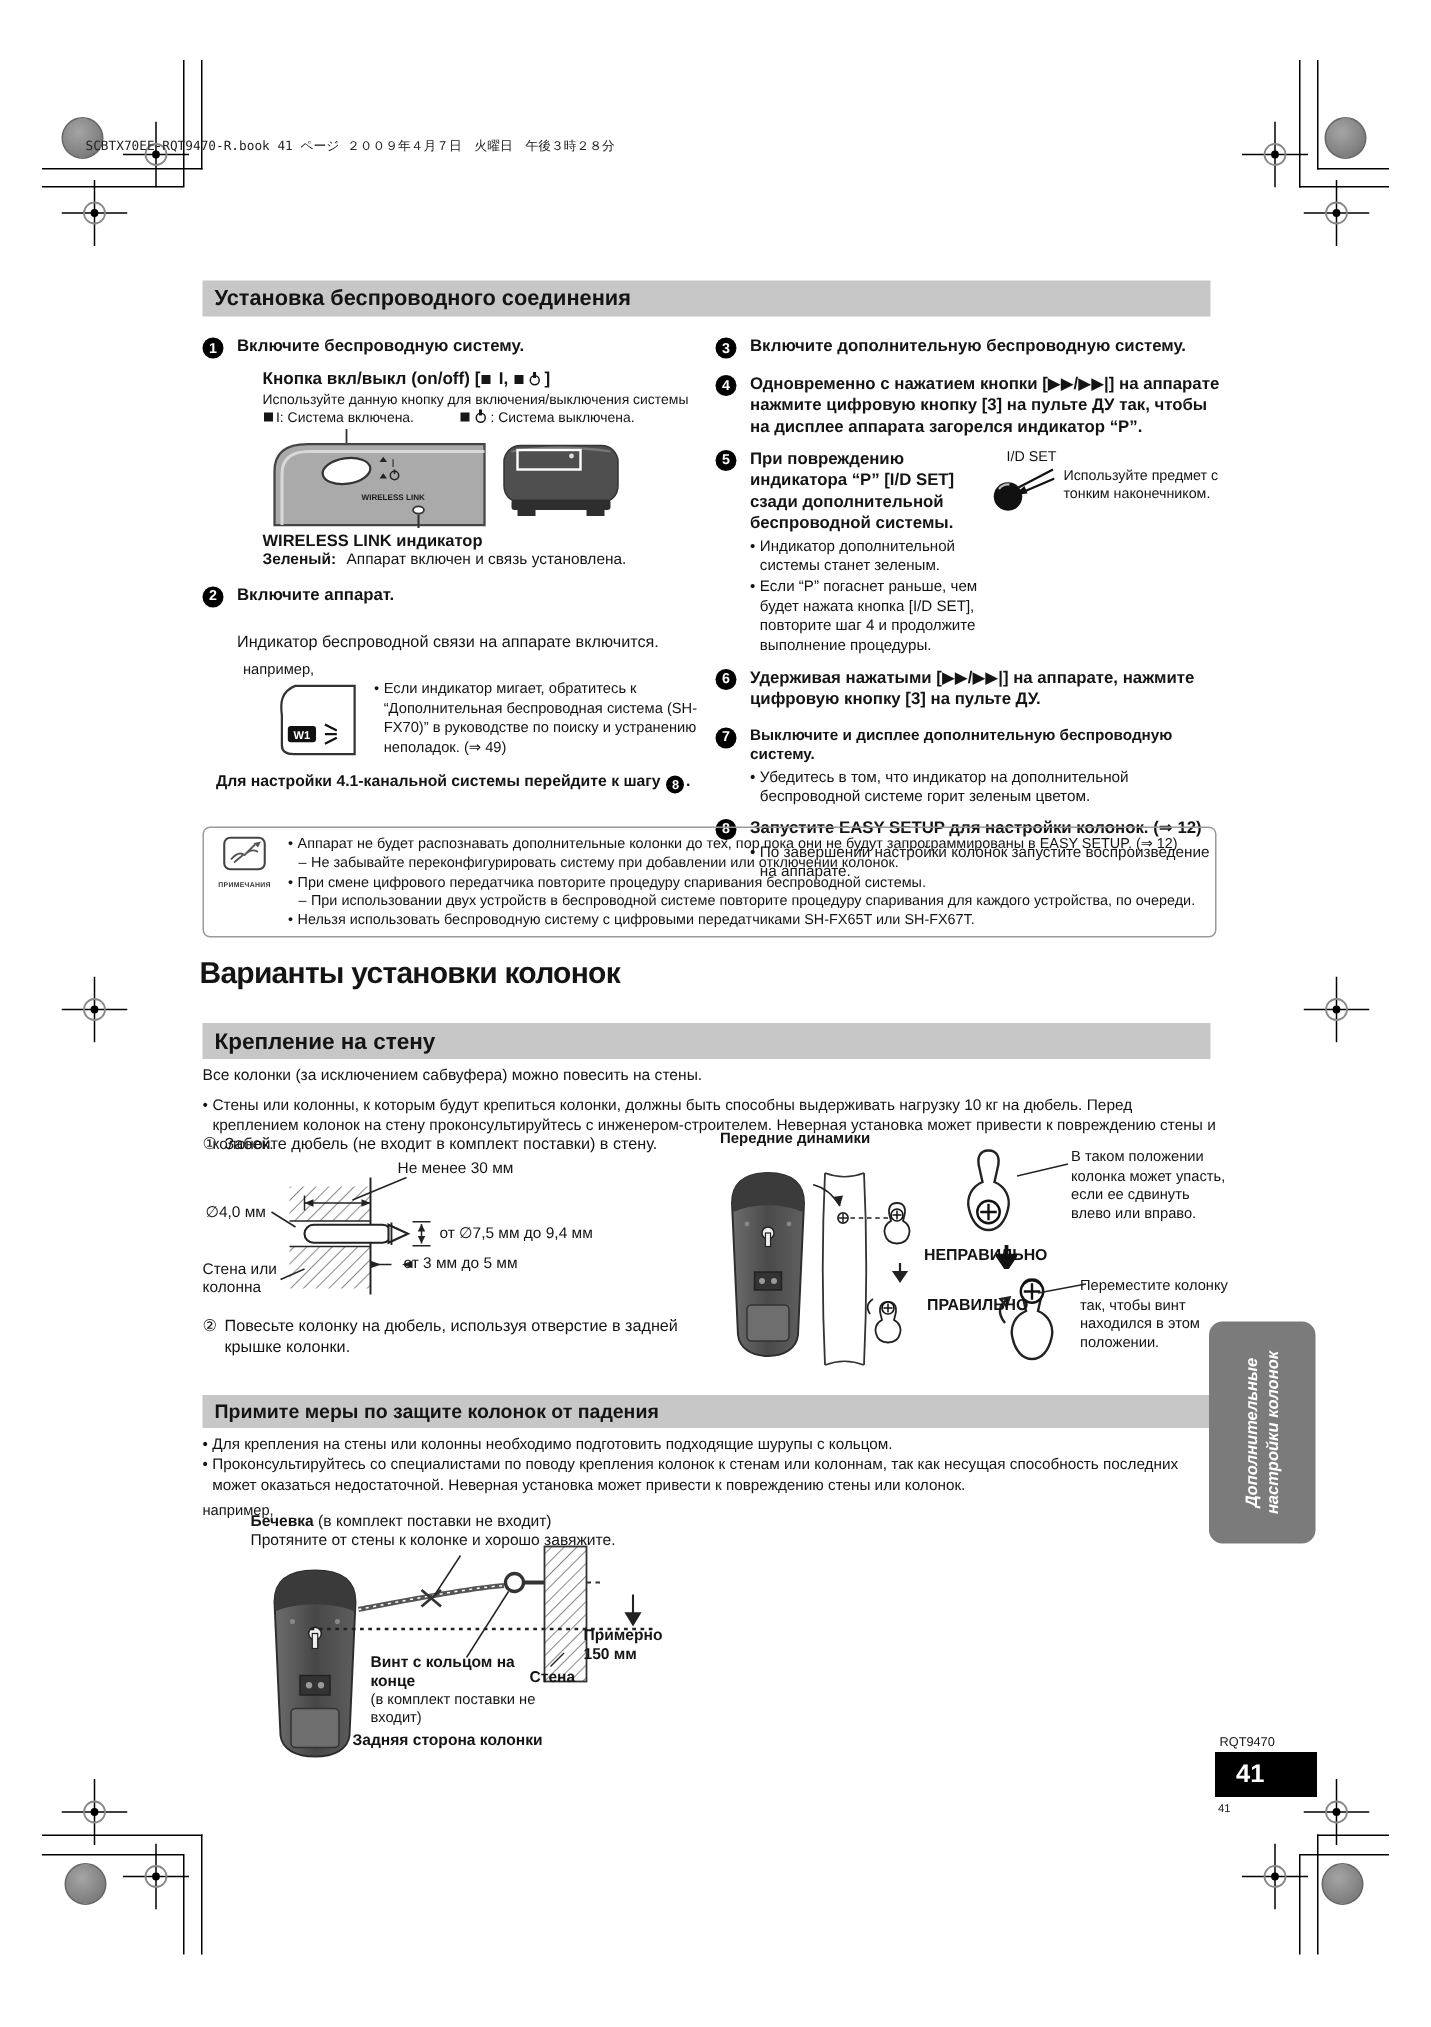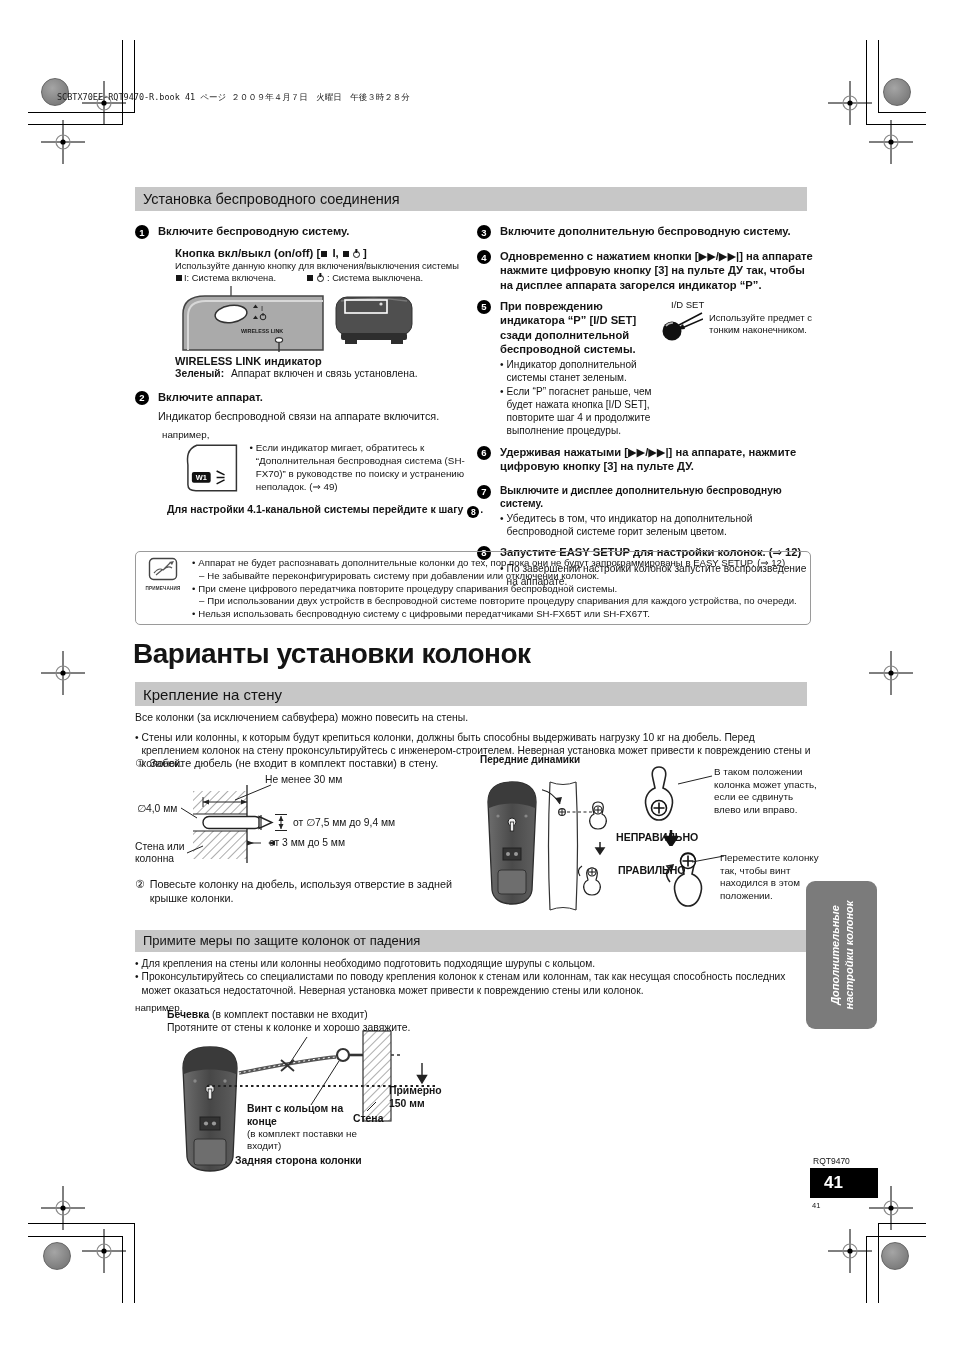--- a/index.html
+++ b/index.html
@@ -2,21 +2,21 @@
 <html><head>
 <meta charset="utf-8">
 <style>
 *{box-sizing:border-box;margin:0;padding:0}
 html,body{width:954px;height:1351px;overflow:hidden}
 body{position:relative;background:#fff;font-family:"Liberation Sans","DejaVu Sans",sans-serif;color:#141414}
 .b{font-weight:bold}
 
 .print-header{position:absolute;left:57px;top:92px;font-family:"DejaVu Sans Mono",monospace;font-size:8.5px;color:#222;white-space:nowrap}
 
-.bar{position:absolute;left:135px;width:672px;background:#c7c7c7;font-weight:normal;padding:4px 26px 3px 8px;line-height:1.15}
+.bar{position:absolute;left:135px;width:672px;background:#c7c7c7;font-weight:bold;padding:4px 26px 3px 8px;line-height:1.15}
 .bar1{top:187px;font-size:14.5px}
 .bar2{top:682px;font-size:15px}
 .bar3{top:930px;width:673px;font-size:13px}
 
 .col-left{position:absolute;left:135px;top:221px;width:340px;height:334px;font-size:10.5px}
 .col-right{position:absolute;left:477px;top:221px;width:340px;height:334px;font-size:10.5px}
 .step{display:flex;gap:9px;align-items:flex-start}
 .stepnum{flex:0 0 auto;width:14px;height:14px;border-radius:50%;background:#000;color:#fff;font-size:9.5px;font-weight:bold;display:inline-flex;align-items:center;justify-content:center;margin-top:1px}
 .steptitle{font-weight:bold;font-size:11.2px;line-height:1.28}
 .indent1{margin-left:40px}
@@ -25,25 +25,25 @@
 .pwr-icon{display:inline-block;width:7px;height:7px;border:1.3px solid #161616;border-radius:50%;position:relative;margin:0 3px 0 2px;top:1px}
 .pwr-icon::after{content:"";position:absolute;left:50%;top:-3px;width:1.3px;height:4px;background:#161616;transform:translateX(-50%)}
 .btn-desc{font-size:9.3px;margin-top:2px}
 .onoff-row{display:flex;gap:30px;font-size:9.3px;margin-top:2px}
 .fig-devices{position:relative;height:66px;margin-top:3px}
 .indicator-block{margin-top:3px}
 .ind-title{font-weight:bold;font-size:11px}
 .ind-row{display:flex;font-size:10.3px;line-height:1.25;margin-top:1px}
 .ind-label{font-weight:bold;width:56px;flex:0 0 auto}
 .ind-text{width:262px}
-.step2-text{margin-left:23px;font-size:10.8px;margin-top:5px}
+.step2-text{margin-left:23px;font-size:10.8px;margin-top:17px}
 .example{margin-left:27px;margin-top:7px;font-size:9.8px}
 .fig-w1-row{display:flex;margin-top:2px;margin-left:45px;gap:10px}
 .w1-bullet{width:228px;font-size:9.8px;line-height:1.32;display:flex;gap:3px}
-.goto-line{font-weight:bold;font-size:10.5px;margin-top:9px;margin-left:32px;white-space:nowrap}
+.goto-line{font-weight:bold;font-size:10.5px;margin-top:9px;margin-left:9px;white-space:nowrap}
 .inline8{display:inline-flex;width:12px;height:12px;font-size:8.5px;vertical-align:-2px;margin:0 1px}
 .mt10{margin-top:10px}.mt8{margin-top:8px}.mt6{margin-top:6px}
 .bl{display:flex;gap:3px;line-height:1.3;font-size:10.2px}
 .bl .bm{flex:0 0 auto}
 .sub{margin-left:23px;margin-top:2px}
 .s5{display:flex;margin-top:7px}
 .s5-left{width:180px}
 .s5-right{width:156px;padding-left:2px}
 .idset-label{font-size:9.5px;margin-left:12px}
 .idset-row{display:flex;gap:6px;margin-top:2px}
@@ -51,21 +51,21 @@
 .s7title{font-weight:bold;font-size:10.2px;line-height:1.3}
 
 .notebox{position:absolute;left:135px;top:551px;width:676px;height:74px;border:1px solid #9a9a9a;border-radius:5px;display:flex;padding:5px 8px 4px 6px;gap:8px}
 .note-icon-col{width:42px;flex:0 0 auto;text-align:center}
 .note-caption{font-size:4.6px;font-weight:bold;letter-spacing:.2px;color:#333;margin-top:1px}
 .note-items{flex:1;font-size:9.6px;line-height:1.33}
 .nrow{display:flex;gap:3px}
 .nrow .nm{flex:0 0 auto}
 .nrow.dash{padding-left:7px}
 
-.big-title{position:absolute;left:133px;top:638px;font-size:28px;font-weight:bold;letter-spacing:-.5px;white-space:nowrap}
+.big-title{position:absolute;left:133px;top:638px;font-size:20px;font-weight:bold;letter-spacing:-.5px;white-space:nowrap}
 .wall-intro{position:absolute;left:135px;top:711px;width:678px;font-size:10.4px;line-height:1.3}
 .wall-intro .bl{margin-top:6px}
 .wall-left{position:absolute;left:135px;top:756px;width:346px;font-size:10.8px}
 .circ-step{display:flex;gap:5px;line-height:1.3}
 .circ{flex:0 0 auto}
 .dowel-fig{position:relative;width:346px;height:100px;margin-top:3px;font-size:10.3px}
 .dowel-fig .lbl{position:absolute;white-space:nowrap}
 .dowel-fig .wrap{white-space:normal;line-height:1.2}
 .wall-right{position:absolute;left:480px;top:754px;width:346px;height:182px;font-size:9.8px}
 .wr-label{font-weight:bold;font-size:10px}

